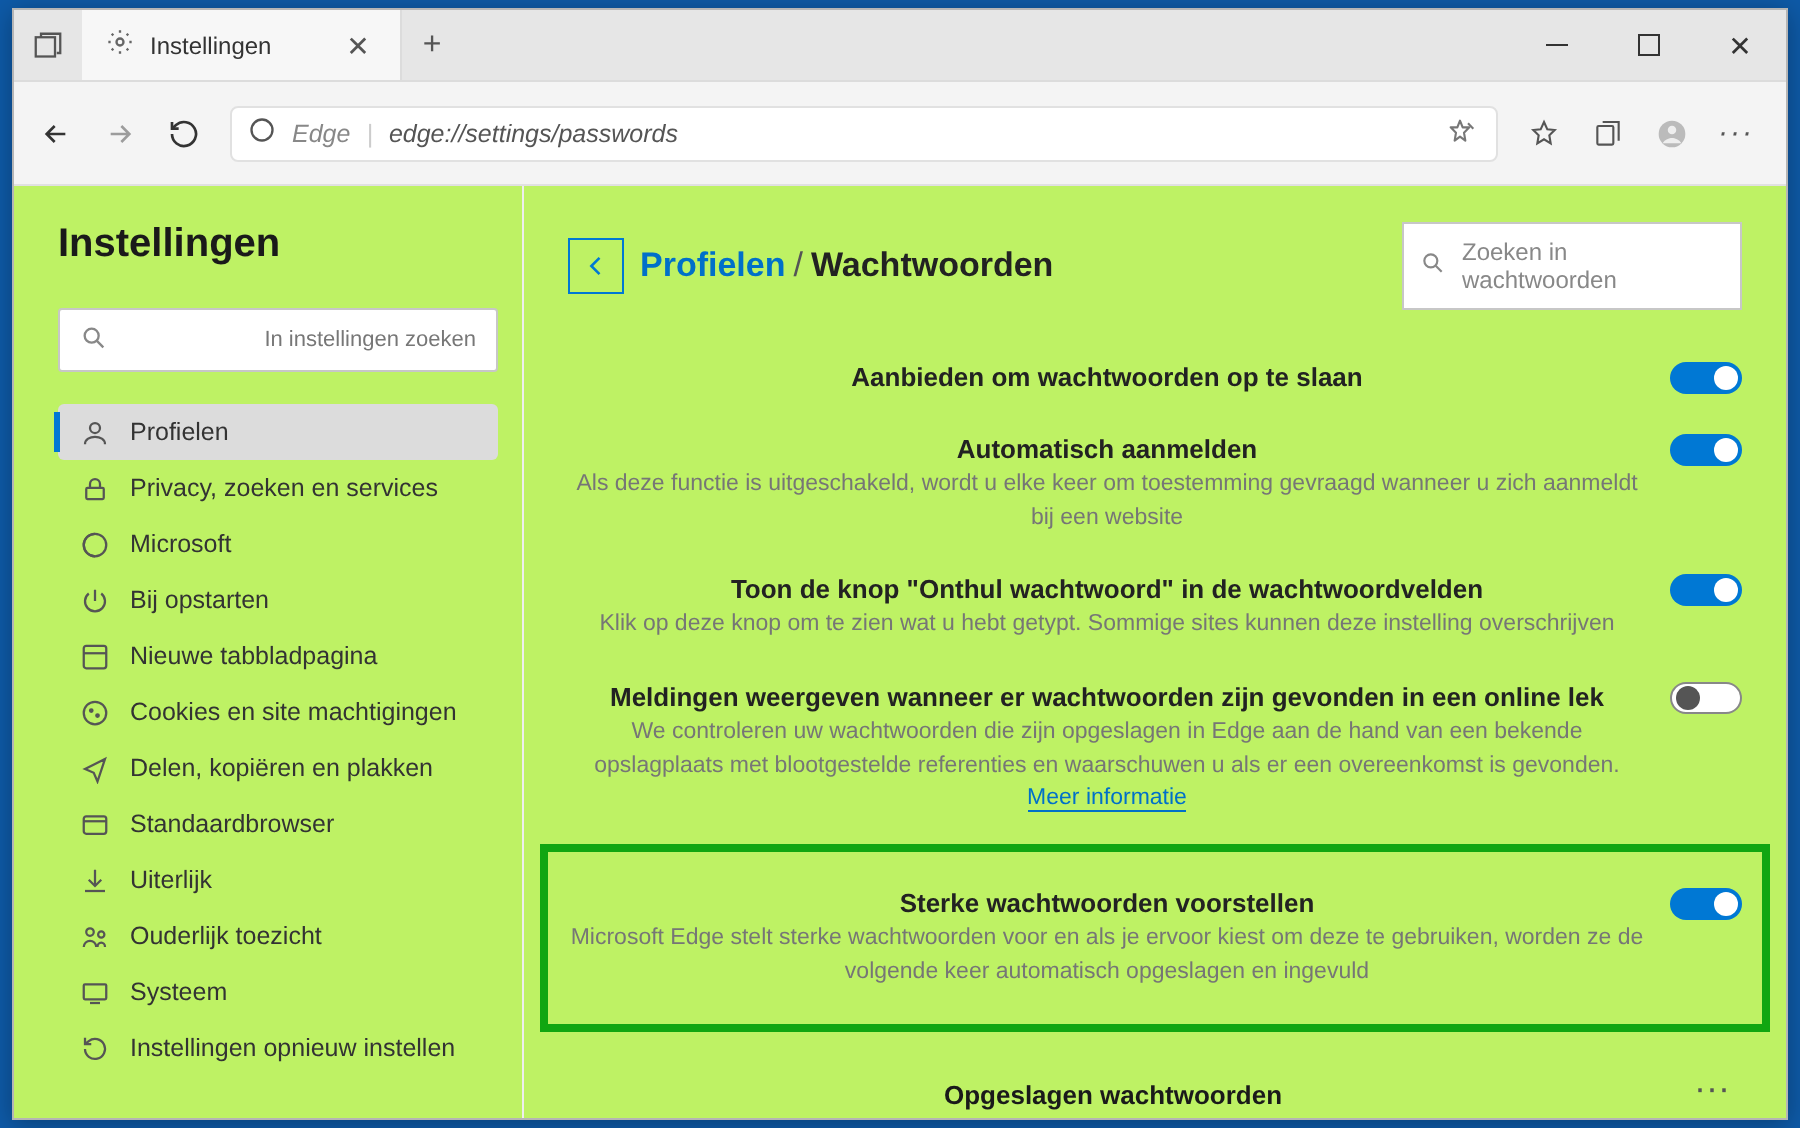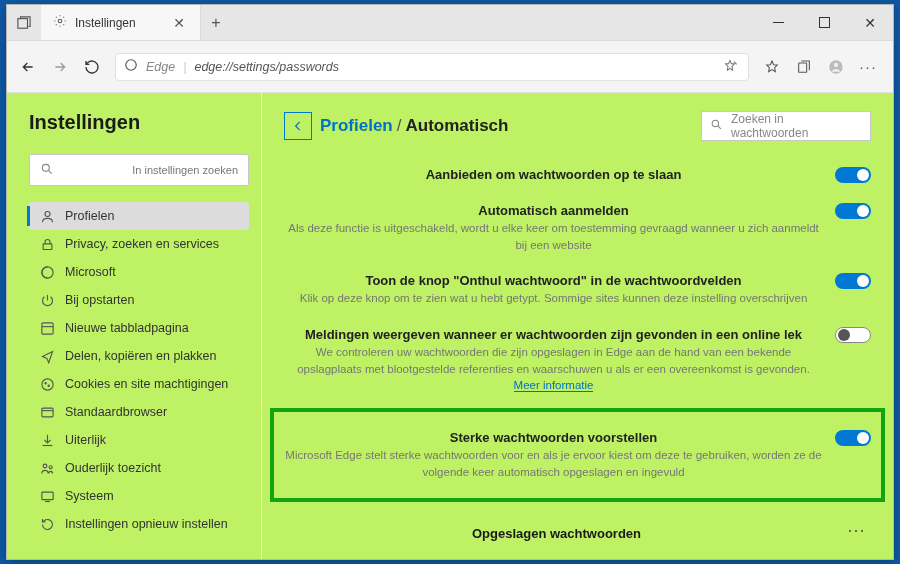--- a/index.html
+++ b/index.html
@@ -37,21 +37,21 @@
   .nav-item .ico { width:16px; height:16px; display:flex; align-items:center; justify-content:center; color:#555; }
 
   
   .main { flex:1; padding:18px 22px 20px 22px; overflow-y:auto; }
   .main-header { display:flex; align-items:center; gap:8px; margin-bottom:16px; }
   .back-btn { width:28px; height:28px; border:1px solid #0078d4; display:flex; align-items:center; justify-content:center; color:#0078d4; }
   .crumb { font-size:17px; font-weight:600; }
   .crumb .link { color:#0070c9; }
   .crumb .sep { color:#555; padding:0 4px; font-weight:400; }
   .crumb .cur { color:#222; }
-  .main-search { margin-left:auto; border:1px solid #c7c7c7; height:30px; width:170px; background:#fff; display:flex; align-items:center; padding:0 8px; gap:8px; font-size:12px; color:#888; }
+  .main-search { margin-left:auto; border:1px solid #c7c7c7; height:44px; width:170px; background:#fff; display:flex; align-items:center; padding:0 8px; gap:8px; font-size:12px; color:#888; }
 
   .setting { padding:10px 0; display:flex; align-items:flex-start; gap:12px;text-align:center; }
   .setting-body { flex:1; }
   .set-title { font-size:13px; font-weight:600; color:#222; }
   .set-desc { font-size:11.5px; color:#767676; line-height:1.45; margin-top:2px; }
   .set-desc a { color:#0070c9; text-decoration: none; border-bottom:1px solid #0070c9;}
   .toggle { position:relative; width:36px; height:16px; border-radius:10px; }
   .toggle.on { background:#0078d4; }
   .toggle.on::after { content:""; position:absolute; right:2px; top:2px; width:12px; height:12px; background:#fff; border-radius:50%; }
   .toggle.off { background:#fff; border:1px solid #888; }
@@ -207,34 +207,34 @@
               <svg width="15" height="15" viewBox="0 0 24 24" fill="none" stroke="#555" stroke-width="1.8">
                 <rect x="3" y="3" width="18" height="18" rx="2"></rect>
                 <line x1="3" y1="9" x2="21" y2="9"></line>
               </svg>
             </span>
             <span>Nieuwe tabbladpagina</span>
           </div>
           <div class="nav-item">
             <span class="ico">
               <svg width="15" height="15" viewBox="0 0 24 24" fill="none" stroke="#555" stroke-width="1.8">
-                <path d="M4 12l16-8-6 18-3-7z"></path>
-              </svg>
-            </span>
-            <span>Delen, kopiëren en plakken</span>
-          </div>
-          <div class="nav-item">
-            <span class="ico">
-              <svg width="15" height="15" viewBox="0 0 24 24" fill="none" stroke="#555" stroke-width="1.8">
                 <circle cx="12" cy="12" r="9"></circle>
                 <circle cx="9" cy="10" r="1"></circle>
                 <circle cx="14" cy="14" r="1"></circle>
               </svg>
             </span>
             <span>Cookies en site machtigingen</span>
+          </div>
+          <div class="nav-item">
+            <span class="ico">
+              <svg width="15" height="15" viewBox="0 0 24 24" fill="none" stroke="#555" stroke-width="1.8">
+                <path d="M4 12l16-8-6 18-3-7z"></path>
+              </svg>
+            </span>
+            <span>Delen, kopiëren en plakken</span>
           </div>
           <div class="nav-item">
             <span class="ico">
               <svg width="15" height="15" viewBox="0 0 24 24" fill="none" stroke="#555" stroke-width="1.8">
                 <rect x="3" y="5" width="18" height="14" rx="2"></rect>
                 <line x1="3" y1="9" x2="21" y2="9"></line>
               </svg>
             </span>
             <span>Standaardbrowser</span>
           </div>
@@ -280,21 +280,21 @@
     </div>
 
     <div class="main">
       <div class="main-header">
         <div class="back-btn">
             <svg width="14" height="14" viewBox="0 0 24 24" fill="none" stroke="#0078d4" stroke-width="2.2">
               <path d="M15 5l-7 7 7 7"></path>
             </svg>
           </div>
         <div class="crumb">
-          <span class="link">Profielen</span><span class="sep">/</span><span class="cur">Automatisch</span>
+          <span class="link">Profielen</span><span class="sep">/</span><span class="cur">Wachtwoorden</span>
         </div>
         <div class="main-search">
           <span><svg width="13" height="13" viewBox="0 0 24 24" fill="none" stroke="#888" stroke-width="2">
                 <circle cx="10" cy="10" r="6"></circle>
                 <line x1="20" y1="20" x2="14.5" y2="14.5"></line>
               </svg></span>
           <span>Zoeken in wachtwoorden</span>
         </div>
       </div>
 

